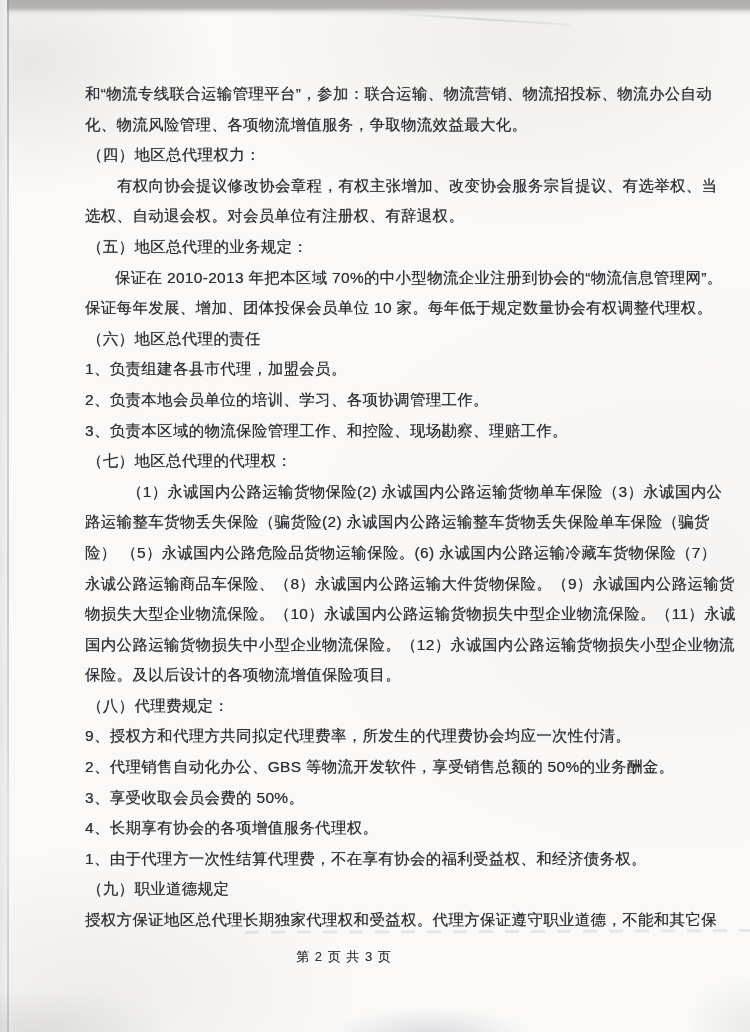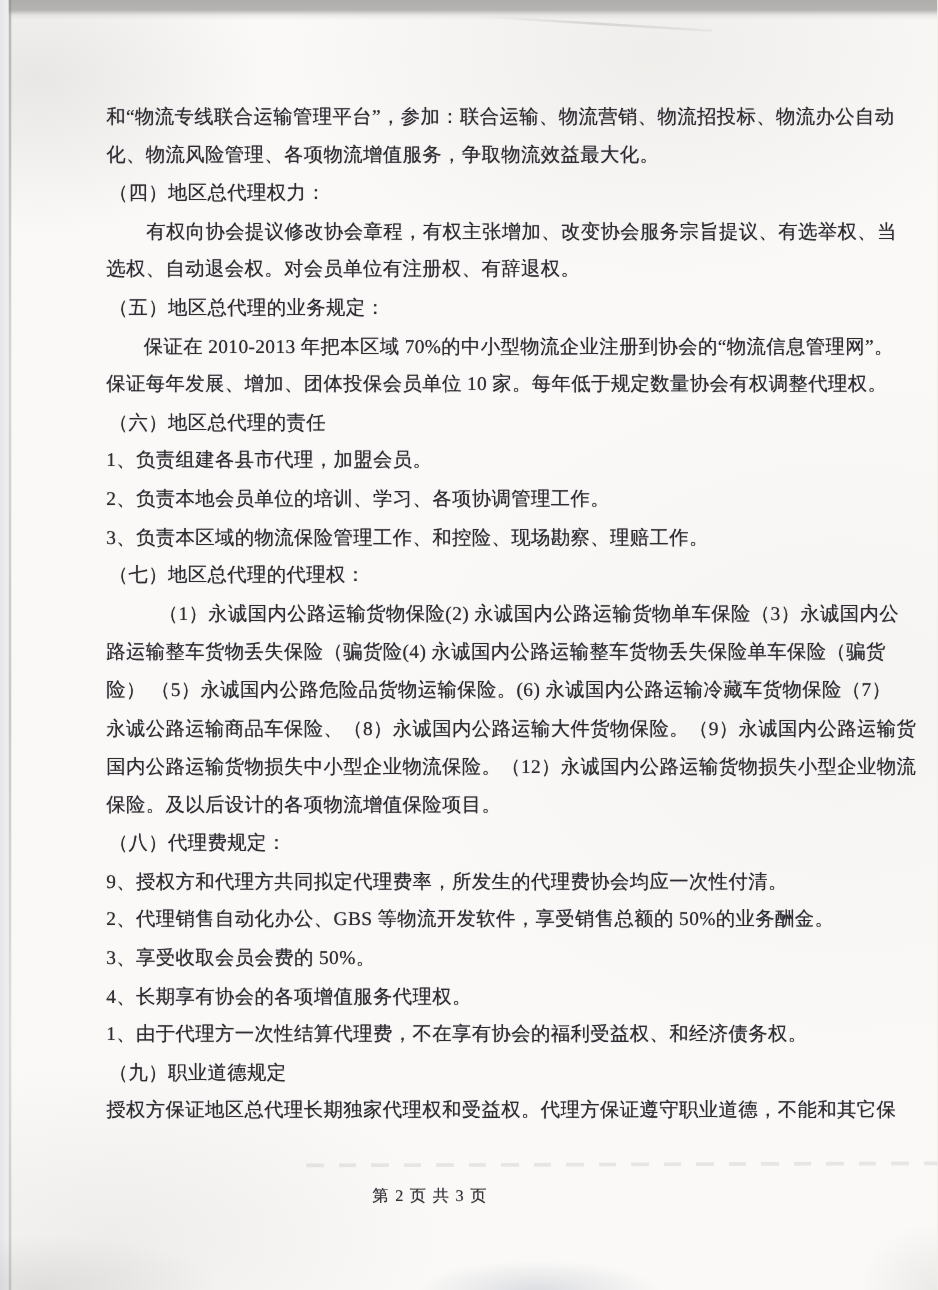--- a/index.html
+++ b/index.html
@@ -11,21 +11,21 @@
     position: relative;
     width: 750px;
     height: 1032px;
     overflow: hidden;
     background:
       radial-gradient(ellipse 260px 180px at 4% 6%,  rgba(206,204,201,0.40), rgba(206,204,201,0) 70%),
       radial-gradient(ellipse 420px 260px at 70% 4%, rgba(226,224,221,0.45), rgba(226,224,221,0) 70%),
       radial-gradient(ellipse 500px 380px at 90% 55%, rgba(244,243,241,0.80), rgba(244,243,241,0) 75%),
       radial-gradient(ellipse 380px 200px at 12% 96%, rgba(216,214,212,0.35), rgba(216,214,212,0) 70%),
       #faf9f7;
-    font-family: Liberation Serif, serif;
+    font-family: Liberation Sans, sans-serif;
   }
   
   .top-band {
     position: absolute; left: 0; top: 0; width: 750px; height: 16px;
     background: linear-gradient(to bottom, #aeadab 0, #b5b4b2 8px, rgba(213,212,210,0.45) 12px, rgba(213,212,210,0) 16px);
   }
   .left-strip {
     position: absolute; left: 0; top: 0; width: 7px; height: 1032px;
     background: linear-gradient(to right, #e6e6e8, #efefF1);
   }
@@ -102,23 +102,24 @@
       <div class="line" style="padding-left: 0px;">选权、自动退会权。对会员单位有注册权、有辞退权。</div>
       <div class="line" style="padding-left: 2px;">（五）地区总代理的业务规定：</div>
       <div class="line" style="padding-left: 30px;">保证在 2010-2013 年把本区域 70%的中小型物流企业注册到协会的“物流信息管理网”。</div>
       <div class="line" style="padding-left: 0px;">保证每年发展、增加、团体投保会员单位 10 家。每年低于规定数量协会有权调整代理权。</div>
       <div class="line" style="padding-left: 2px;">（六）地区总代理的责任</div>
       <div class="line" style="padding-left: 0px;">1、负责组建各县市代理，加盟会员。</div>
       <div class="line" style="padding-left: 0px;">2、负责本地会员单位的培训、学习、各项协调管理工作。</div>
       <div class="line" style="padding-left: 0px;">3、负责本区域的物流保险管理工作、和控险、现场勘察、理赔工作。</div>
       <div class="line" style="padding-left: 2px;">（七）地区总代理的代理权：</div>
       <div class="line" style="padding-left: 42px;">（1）永诚国内公路运输货物保险(2) 永诚国内公路运输货物单车保险（3）永诚国内公</div>
-      <div class="line" style="padding-left: 0px;">路运输整车货物丢失保险（骗货险(4) 永诚国内公路运输整车货物丢失保险单车保险（骗货</div>
+      <div class="line" style="padding-left: 0px;">路运输整车货物丢失保险（骗货险(2) 永诚国内公路运输整车货物丢失保险单车保险（骗货</div>
       <div class="line" style="padding-left: 0px;">险） （5）永诚国内公路危险品货物运输保险。(6) 永诚国内公路运输冷藏车货物保险（7）</div>
       <div class="line" style="padding-left: 0px;">永诚公路运输商品车保险、（8）永诚国内公路运输大件货物保险。（9）永诚国内公路运输货</div>
+      <div class="line" style="padding-left: 0px;">物损失大型企业物流保险。（10）永诚国内公路运输货物损失中型企业物流保险。（11）永诚</div>
       <div class="line" style="padding-left: 0px;">国内公路运输货物损失中小型企业物流保险。（12）永诚国内公路运输货物损失小型企业物流</div>
       <div class="line" style="padding-left: 0px;">保险。及以后设计的各项物流增值保险项目。</div>
       <div class="line" style="padding-left: 2px;">（八）代理费规定：</div>
       <div class="line" style="padding-left: 0px;">9、授权方和代理方共同拟定代理费率，所发生的代理费协会均应一次性付清。</div>
       <div class="line" style="padding-left: 0px;">2、代理销售自动化办公、GBS 等物流开发软件，享受销售总额的 50%的业务酬金。</div>
       <div class="line" style="padding-left: 0px;">3、享受收取会员会费的 50%。</div>
       <div class="line" style="padding-left: 0px;">4、长期享有协会的各项增值服务代理权。</div>
       <div class="line" style="padding-left: 0px;">1、由于代理方一次性结算代理费，不在享有协会的福利受益权、和经济债务权。</div>
       <div class="line" style="padding-left: 2px;">（九）职业道德规定</div>
       <div class="line" style="padding-left: 0px;">授权方保证地区总代理长期独家代理权和受益权。代理方保证遵守职业道德，不能和其它保</div>

